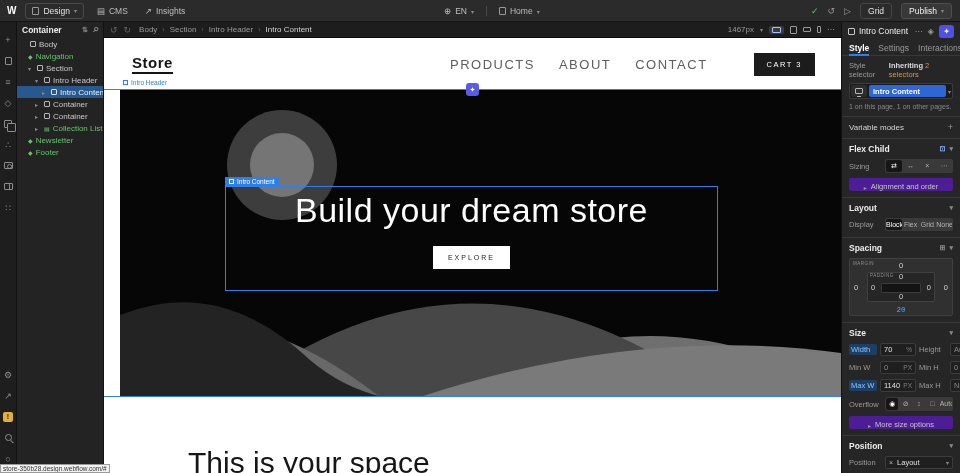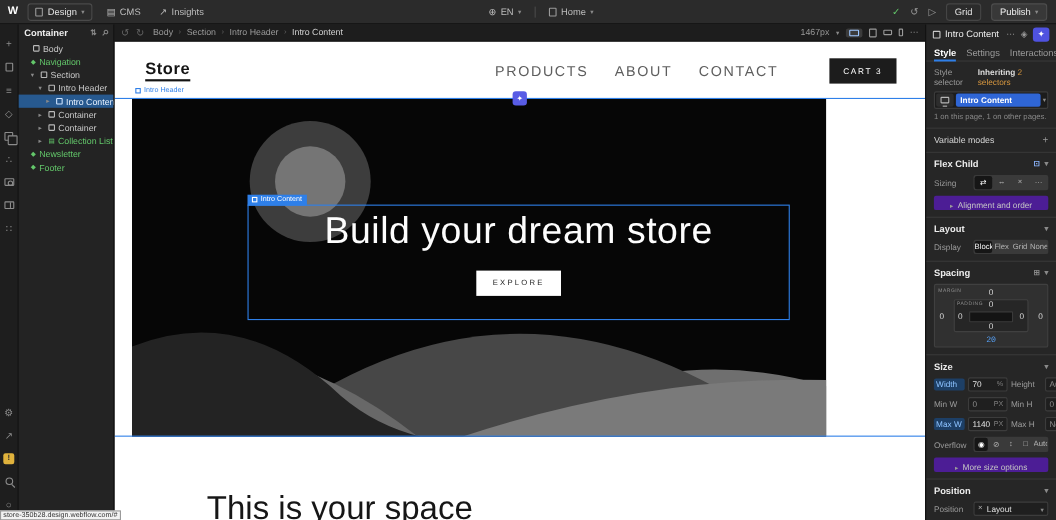--- a/index.html
+++ b/index.html
@@ -95,21 +95,21 @@
   .site-link { font-size:13px; letter-spacing:1.5px; color:#5e5e5e; }
   .cart-btn { margin-left:22px; background:#1c1c1c; color:#fff; font-size:7.5px;
     letter-spacing:1.5px; padding:7px 13px; }
   .ih-tag { position:absolute; left:19px; top:41px; display:flex; gap:3px; align-items:center;
     color:var(--accent,#2e7fe8); font-size:6.5px; }
   .ih-tag .bsq { width:5px; height:5px; border:1px solid var(--accent,#2e7fe8); }
   .sel-line { position:absolute; left:0; width:737px; height:0; border-top:1px solid var(--accent,#2e7fe8); }
   .handle { position:absolute; left:362px; top:45px; width:13px; height:13px; background:#585ce5;
     border-radius:3px; color:#fff; font-size:7px; display:flex; align-items:center; justify-content:center; z-index:5; }
 
-  .hero { position:absolute; left:16px; top:52px; width:631px; height:307px; background:#060606; overflow:hidden; }
+  .hero { position:absolute; left:16px; top:52px; width:721px; height:307px; background:#060606; overflow:hidden; }
   .donut-outer { position:absolute; left:107px; top:20px; width:110px; height:110px;
     border-radius:50%; background:#3d3d3d; }
   .donut-inner { position:absolute; left:130px; top:43px; width:64px; height:64px;
     border-radius:50%; background:#757575; }
   .waves { position:absolute; left:0; top:0; width:721px; height:307px; }
   .sel-box { position:absolute; left:105px; top:96px; width:493px; height:105px;
     border:1px solid var(--accent,#2e7fe8); display:flex; flex-direction:column; align-items:center; }
   .sel-badge { position:absolute; left:-1px; top:-10px; background:var(--accent,#2e7fe8);
     color:#fff; font-size:6.5px; padding:1px 4px 2px; display:flex; gap:3px; align-items:center; }
   .sel-badge .wsq { width:5px; height:5px; border:1px solid #fff; }

